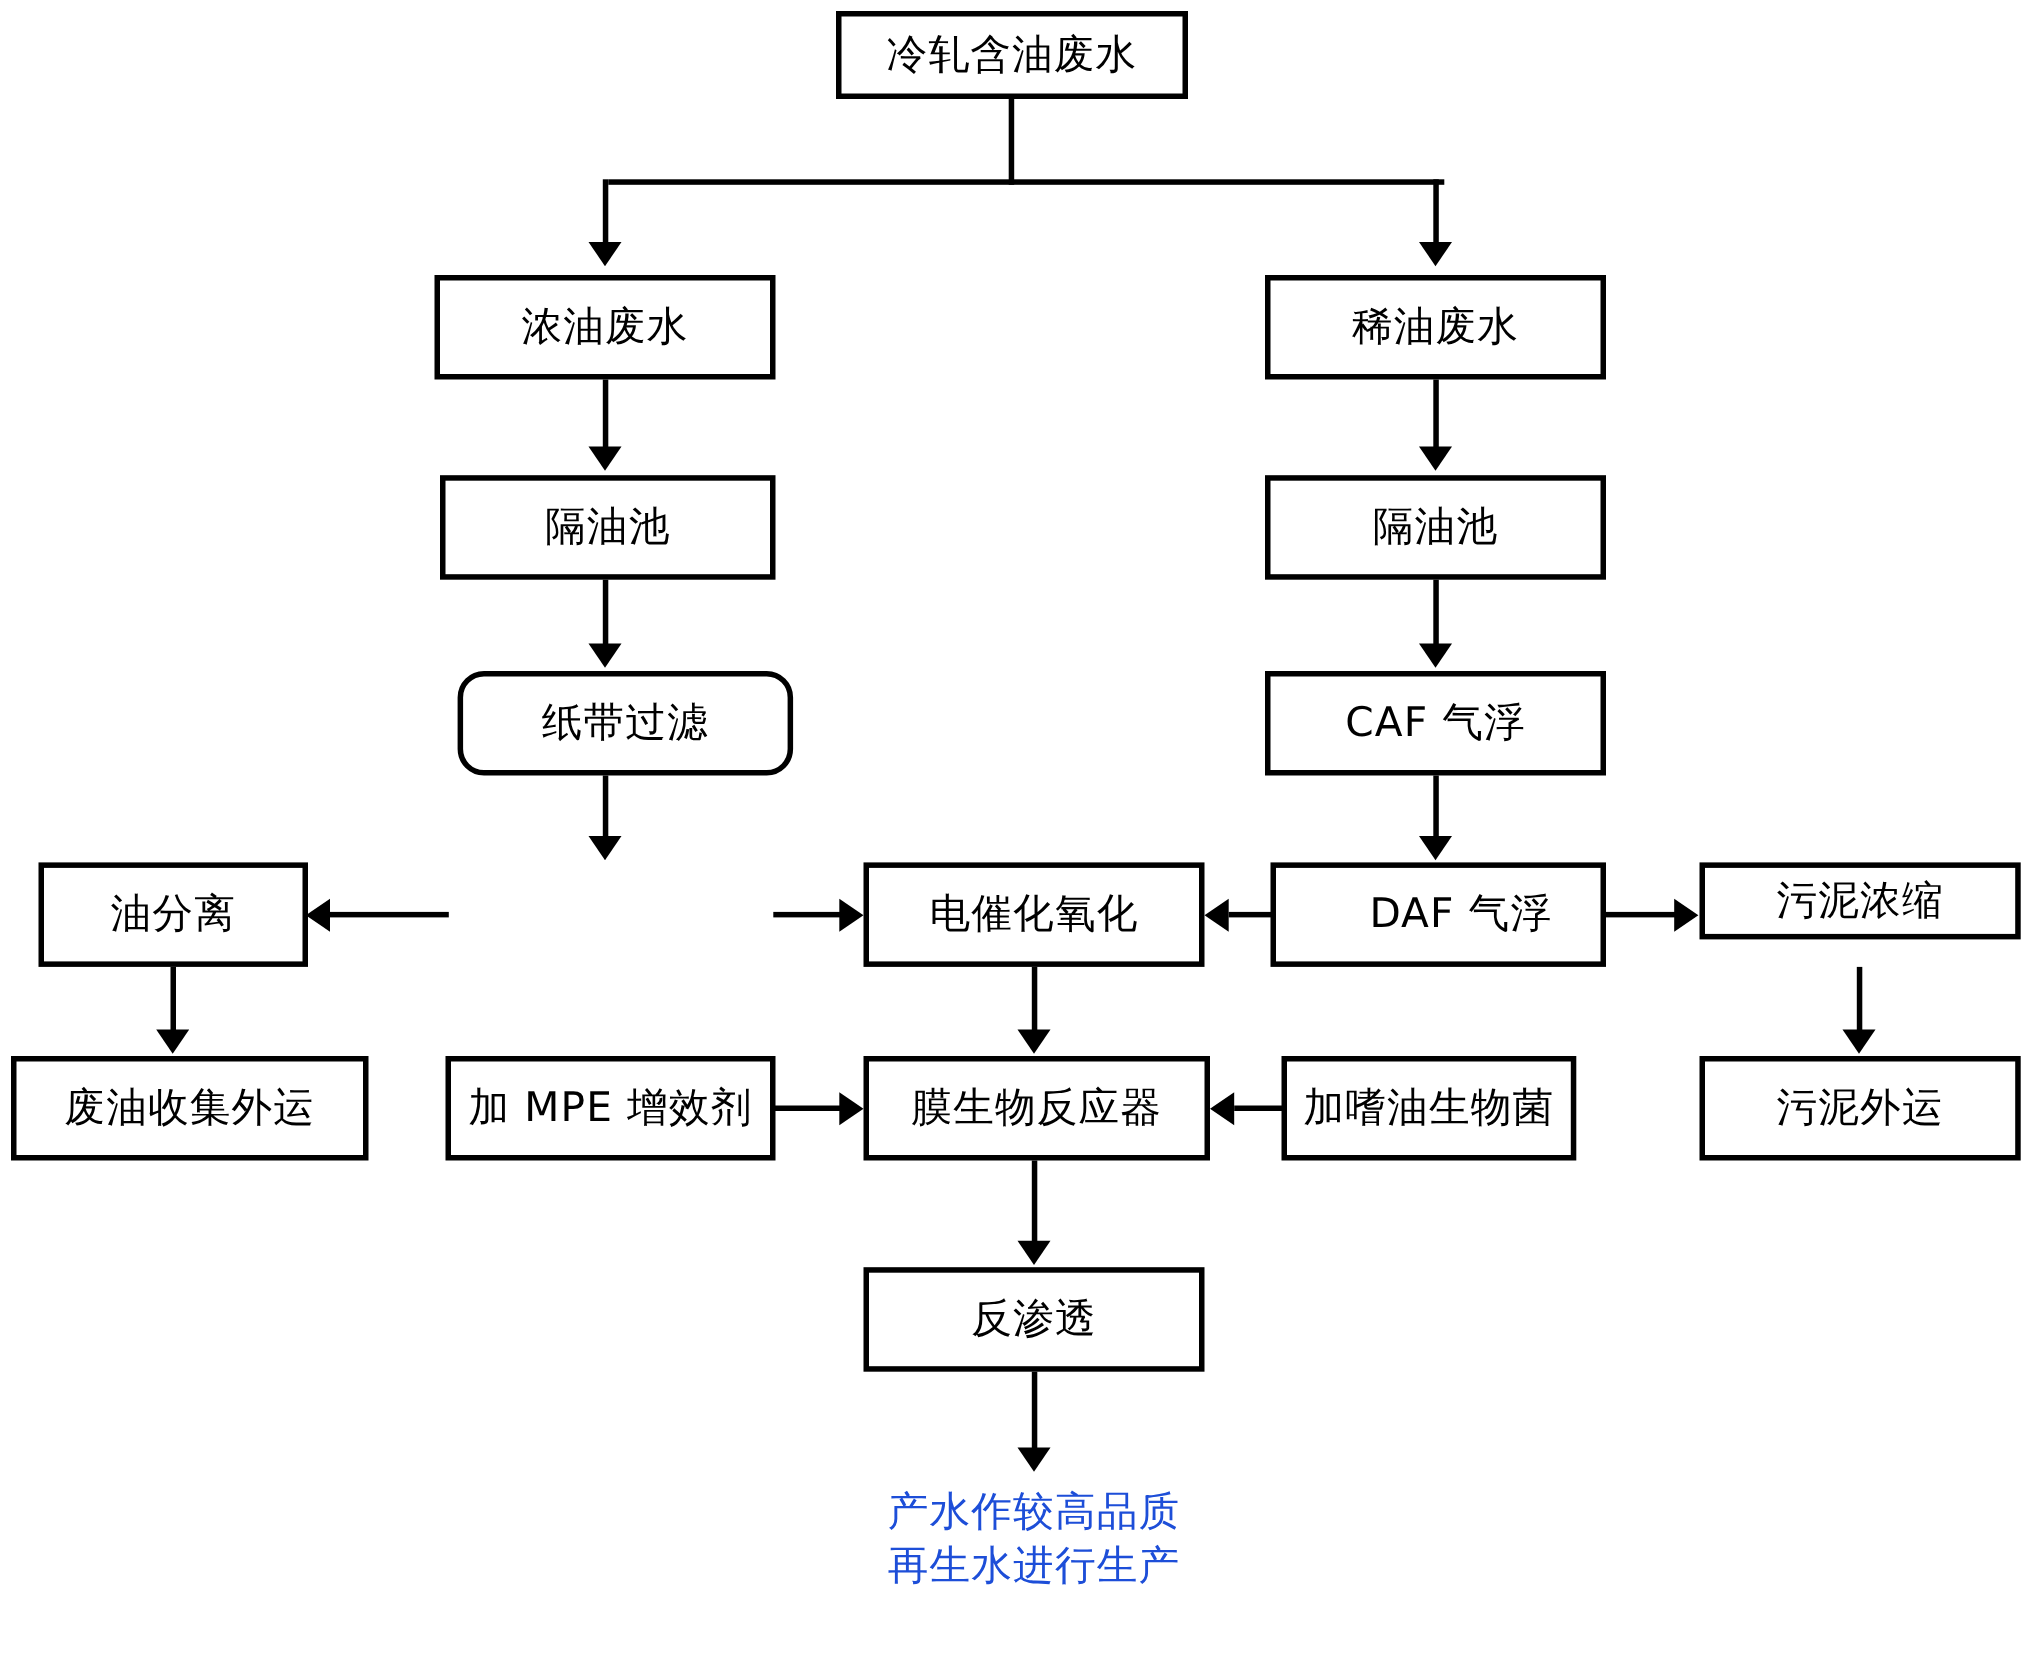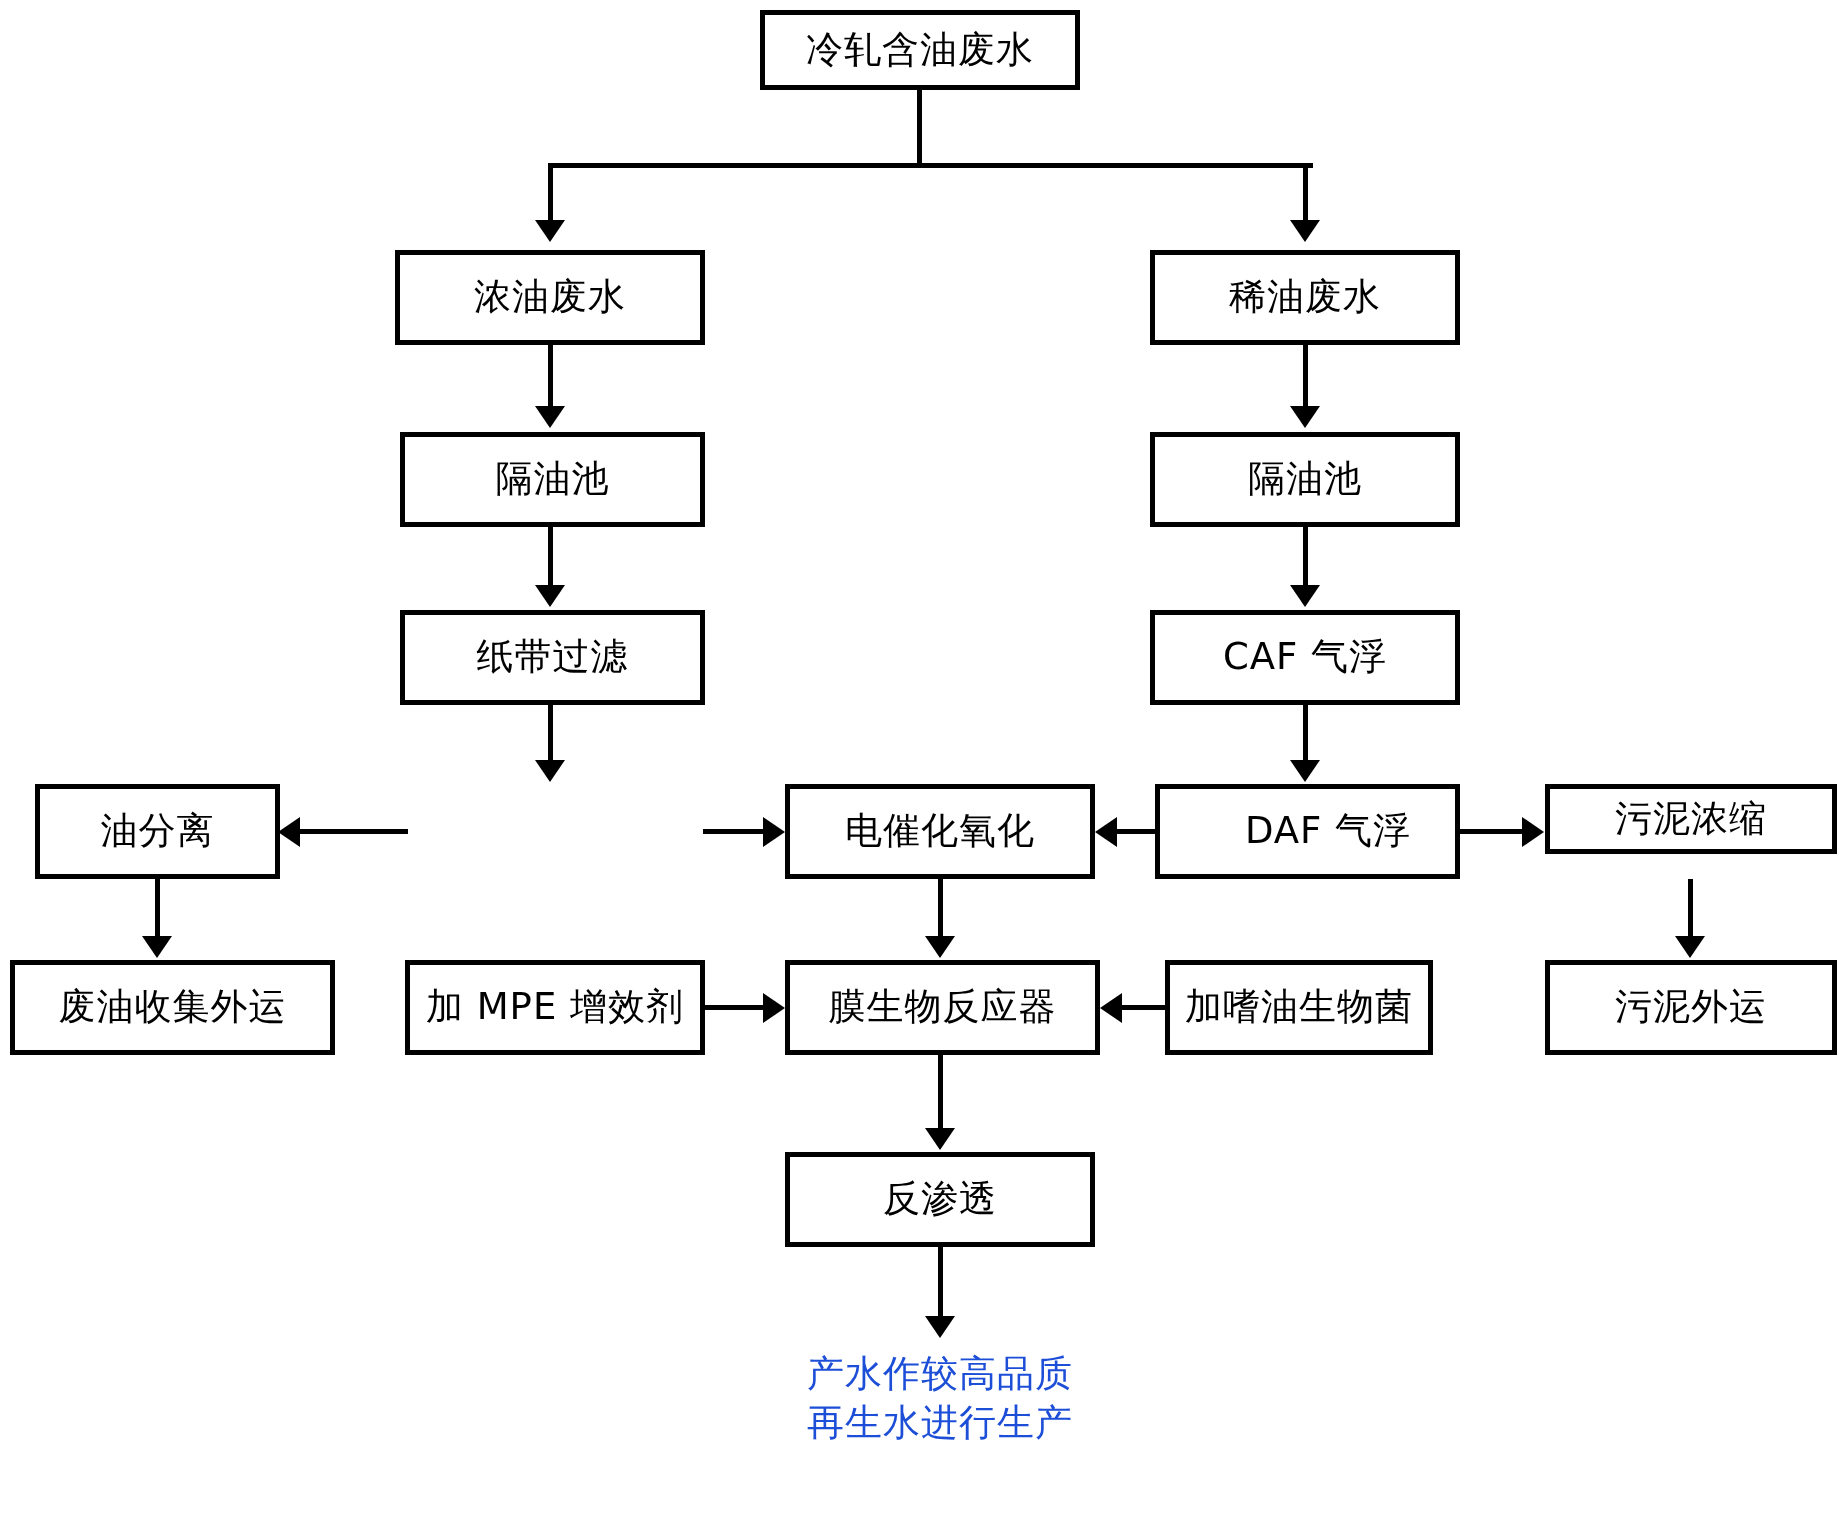--- a/index.html
+++ b/index.html
@@ -80,21 +80,21 @@
     </div>
 
   <div class="node" style="left: 400px; top: 432px; width: 305px; height: 95px;">
       <span>隔油池</span>
     </div>
 
   <div class="node" style="left: 1150px; top: 432px; width: 310px; height: 95px;">
       <span>隔油池</span>
     </div>
 
-  <div class="node" style="left: 400px; top: 610px; width: 305px; height: 95px;">
+  <div class="node" style="left: 416px; top: 610px; width: 305px; height: 95px; border-radius: 24px;">
       <span>纸带过滤</span>
     </div>
 
   <div class="node" style="left: 35px; top: 784px; width: 245px; height: 95px;">
       <span>油分离</span>
     </div>
 
   <div class="node" style="left: 1150px; top: 610px; width: 310px; height: 95px;">
       <span>CAF 气浮</span>
     </div>

